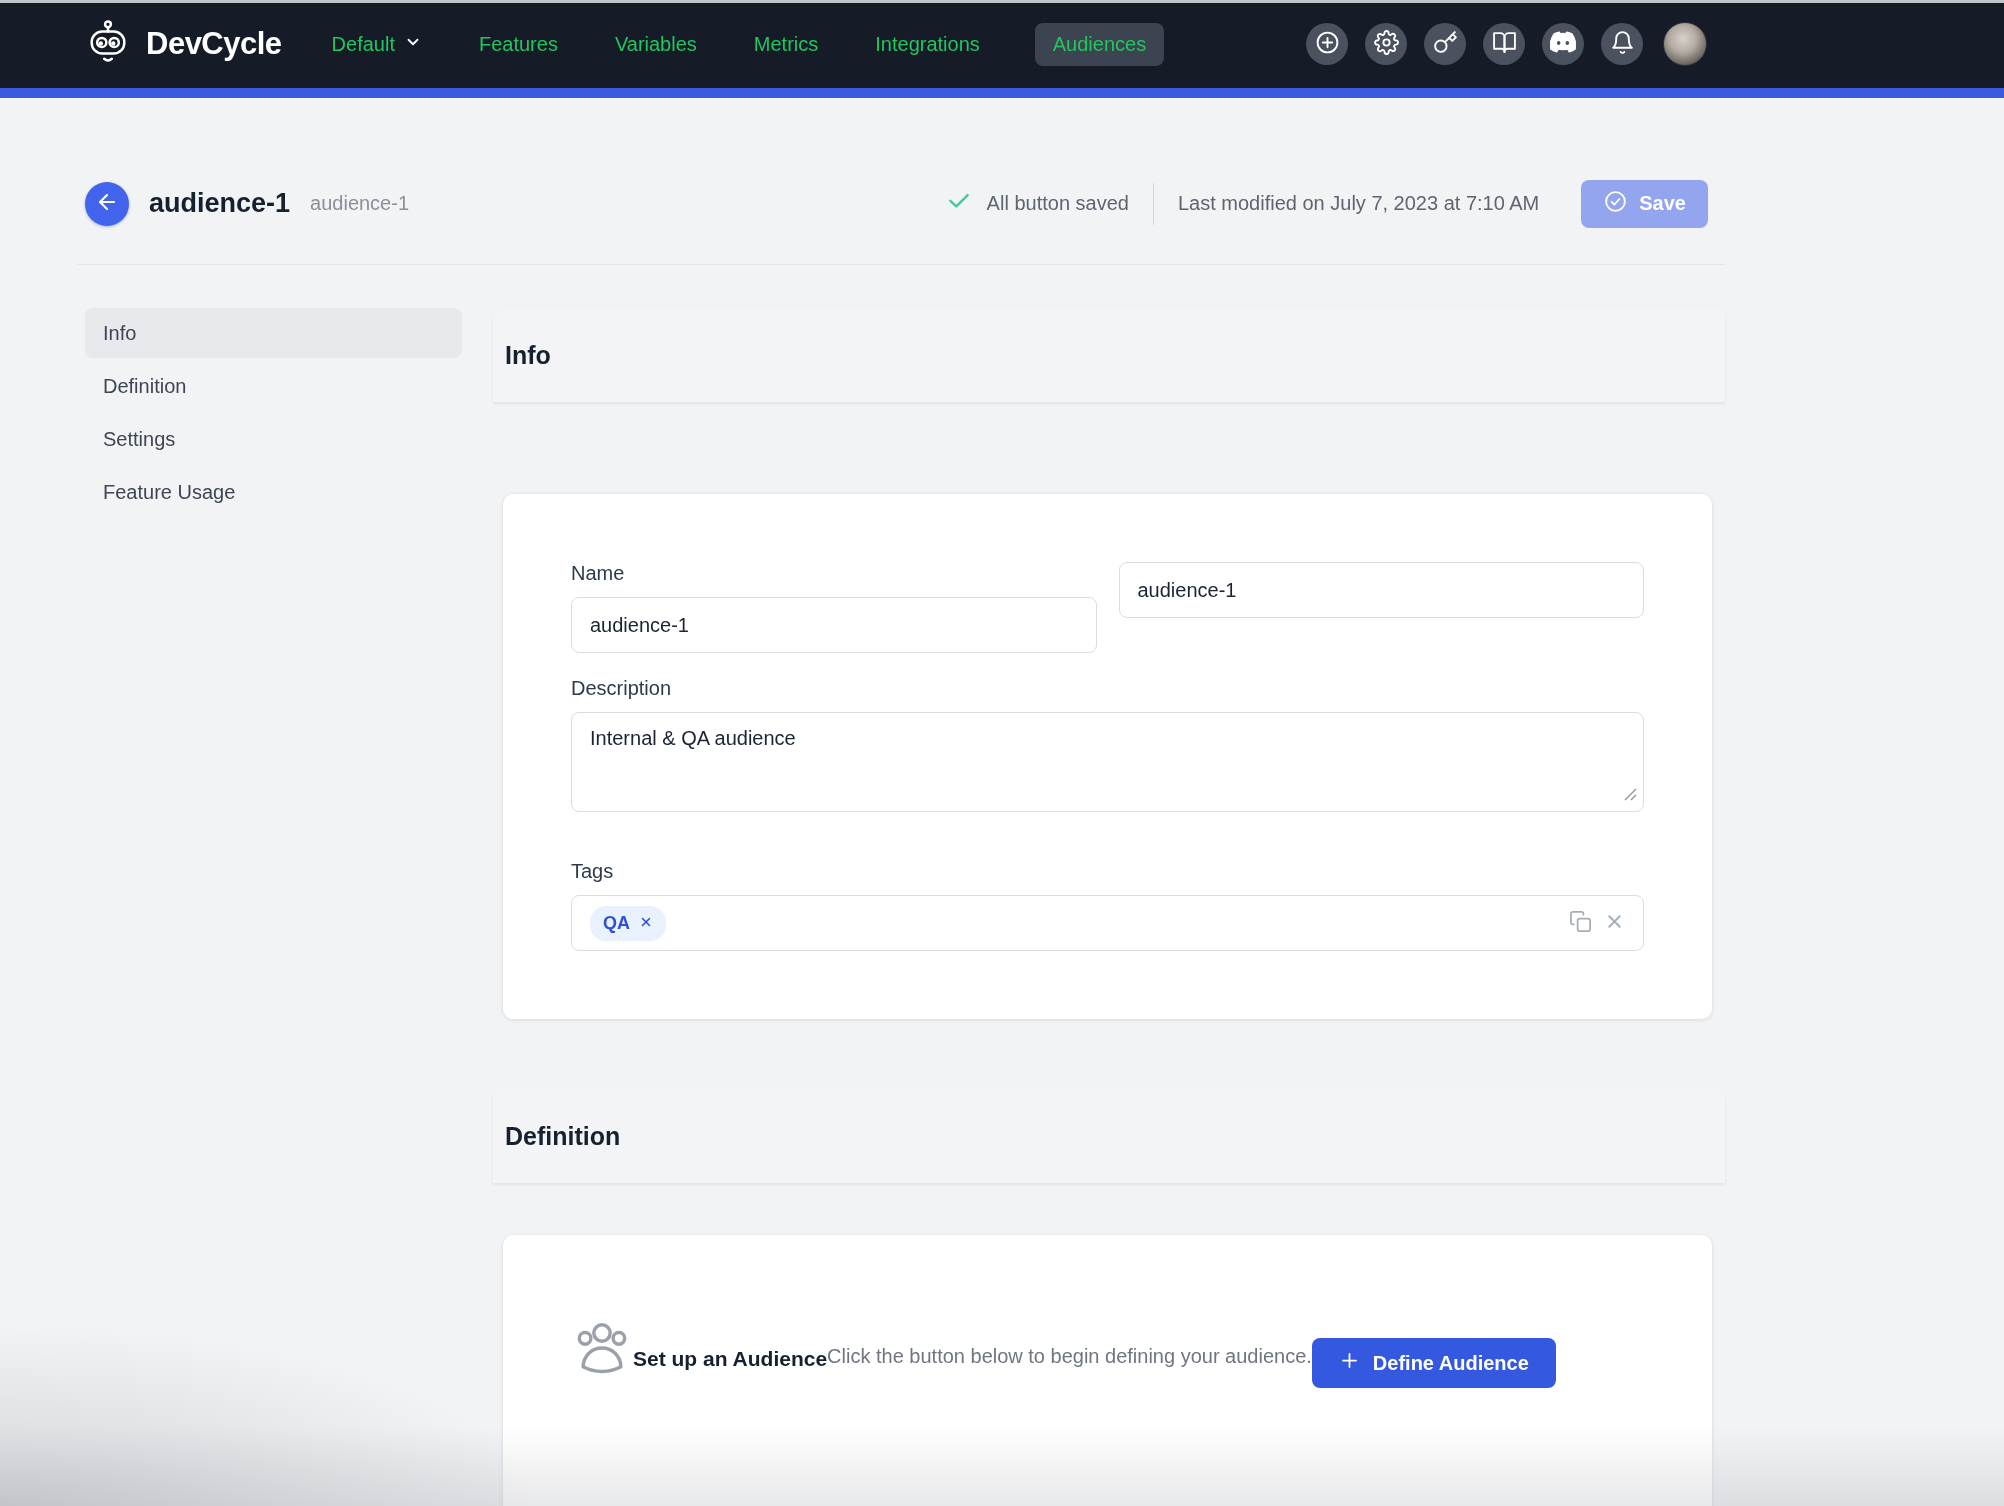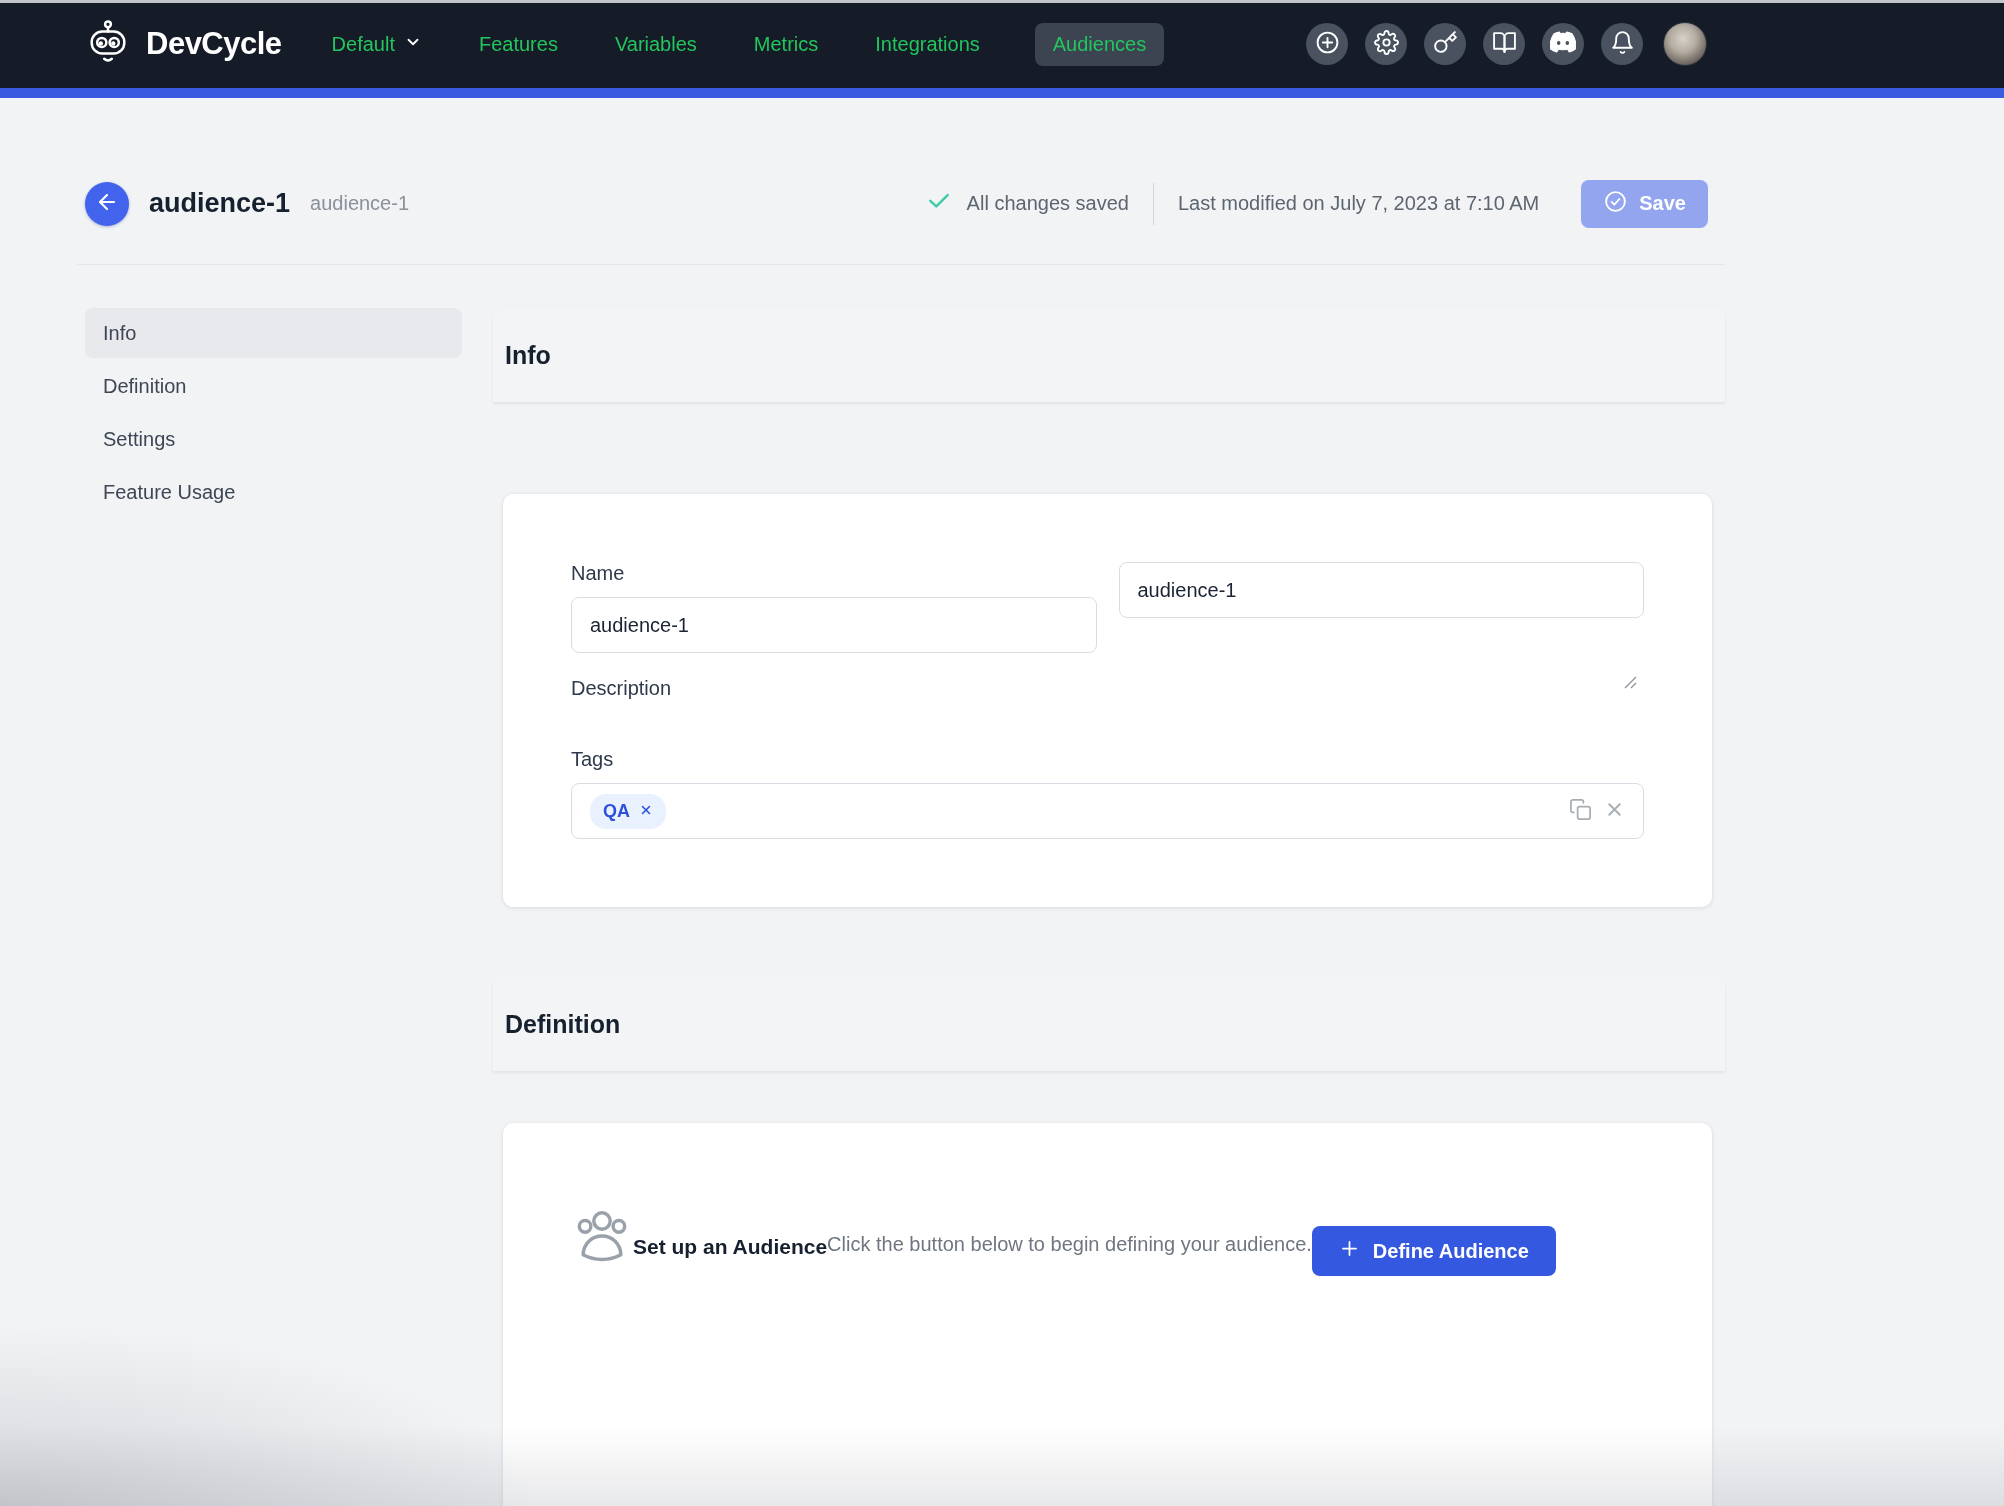--- a/index.html
+++ b/index.html
@@ -243,21 +243,21 @@
   <span class="page-title">audience-1</span>
   <span class="page-subtitle">audience-1</span>
 
   <div class="header-right">
     <div class="saved-status">
       <span>
         <svg width="26" height="26" viewBox="0 0 24 24" fill="none" stroke="#3ec9a7" stroke-width="2.2" stroke-linecap="round" stroke-linejoin="round">
             <polyline points="20 6.5 9.5 17 4 11.8"></polyline>
           </svg>
       </span>
-      <span>All changes saved</span>
+      <span>All button saved</span>
     </div>
     <div class="v-divider"></div>
     <span class="last-modified">Last modified on July 7, 2023 at 7:10 AM</span>
     <button class="save-btn">
       <span>
         <svg width="25" height="25" viewBox="0 0 24 24" fill="none" stroke="#ffffff" stroke-width="1.8" stroke-linecap="round" stroke-linejoin="round">
             <circle cx="12" cy="12" r="9"></circle>
             <polyline points="8.3 12.4 10.9 15 15.7 9.6"></polyline>
           </svg>
       </span>
@@ -293,20 +293,21 @@
           <label class="field-label">Name</label>
           <input class="text-input" type="text" value="audience-1" style="">
         </div>
         <div class="field-col">
           <input class="text-input" type="text" value="audience-1" style="">
         </div>
       </div>
 
       <div class="desc-wrap">
         <label class="field-label">Description</label>
+        <textarea class="textarea-input" style="">Internal &amp; QA audience</textarea>
         <span class="resize-handle">
           <svg width="15" height="15" viewBox="0 0 15 15" fill="none" stroke="#8b929b" stroke-width="1.3">
               <line x1="3" y1="14" x2="14" y2="3"></line>
               <line x1="9" y1="14" x2="14" y2="9"></line>
             </svg>
         </span>
       </div>
 
       <div class="tags-wrap">
         <label class="field-label">Tags</label>

